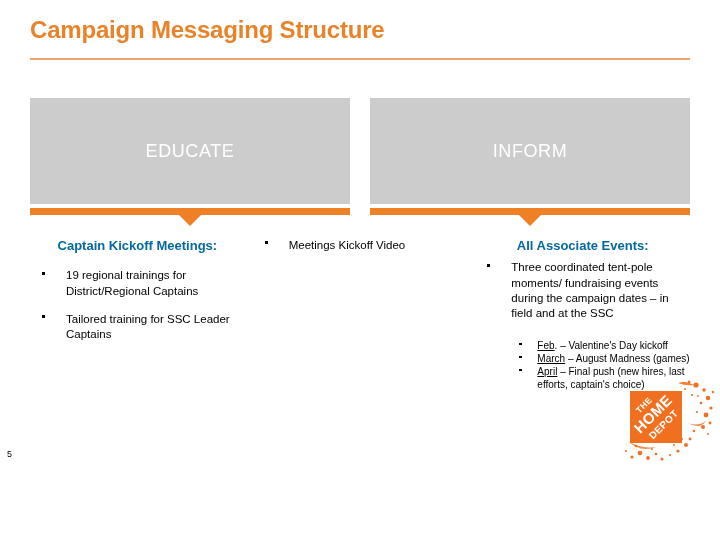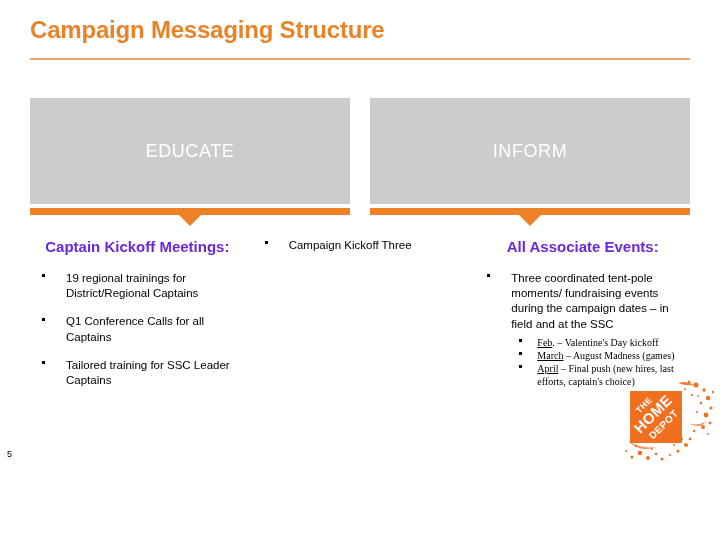--- a/index.html
+++ b/index.html
@@ -80,48 +80,48 @@
   .columns {
     position: absolute;
     left: 30px; top: 238px;
     width: 660px;
     display: flex;
     gap: 8px;
   }
   .col { flex: 1 1 0; position: relative; }
   .col-heading {
     text-align: center;
-    font-size: 15px;
+    font-size: 13px;
     font-weight: bold;
-    color: #6d28d9;
+    color: #0369a1;
     line-height: 1.25;
     margin-bottom: 14px;
     padding: 0 4px;
   }
-  .col-3 .col-heading { margin-bottom: 14px; }
+  .col-3 .col-heading { margin-bottom: 6px; }
 
   ul.bullets { list-style: none; }
   ul.bullets > li {
     position: relative;
     padding-left: 36px;
     font-size: 11.5px;
     color: #000000;
     line-height: 1.33;
     margin-bottom: 13px;
   }
   ul.bullets > li > .bmark {
     position: absolute;
     left: 12px; top: 0.30em;
     width: 3px; height: 3px;
     background: #000000;
   }
   .col-3 ul.bullets > li { margin-bottom: 2px; }
 
   
-  ul.subbullets { list-style: none; margin-top: 4px; font-family: Liberation Serif, serif; }
+  ul.subbullets { list-style: none; margin-top: 18px; }
   ul.subbullets > li {
     position: relative;
     padding-left: 26px;
     font-size: 10px;
     line-height: 1.30;
     margin-bottom: 0px;
     color: #000000;
   }
   ul.subbullets > li > .bmark {
     position: absolute;
@@ -173,34 +173,33 @@
 
     <div class="col col-1">
       <div class="col-heading">Captain Kickoff Meetings:</div>
       <ul class="bullets">
         <li>
           <span class="bmark"></span>
           <span>19 regional trainings for District/Regional Captains</span>
         </li>
         <li>
           <span class="bmark"></span>
-          <span>Q1 Conference Calls for all Captains</span>
         </li>
         <li>
           <span class="bmark"></span>
           <span>Tailored training for SSC Leader Captains</span>
         </li>
       </ul>
     </div>
 
     <div class="col col-2">
       <ul class="bullets">
         <li>
           <span class="bmark"></span>
-          <span>Campaign Kickoff Three</span>
+          <span>Meetings Kickoff Video</span>
         </li>
       </ul>
     </div>
 
     <div class="col col-3">
       <div class="col-heading">All Associate Events:</div>
       <ul class="bullets">
         <li>
           <span class="bmark"></span>
           <span>Three coordinated tent-pole moments/ fundraising events during the campaign dates – in field and at the SSC</span>

